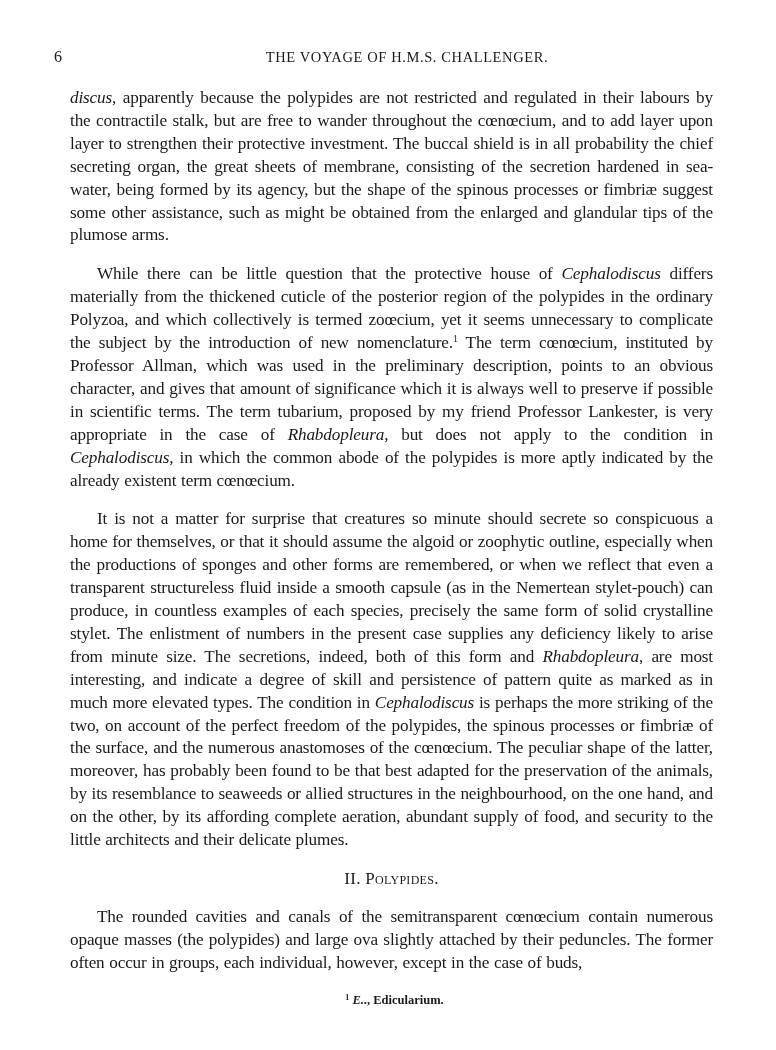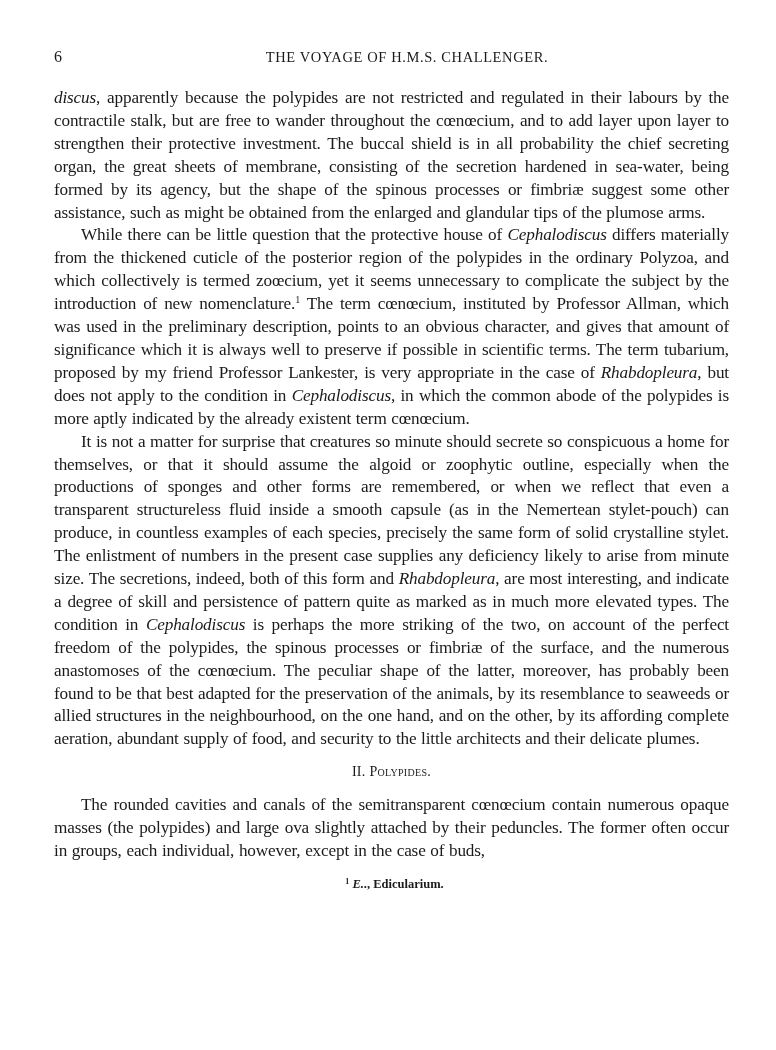--- a/index.html
+++ b/index.html
@@ -39,39 +39,39 @@
       right: 0;
       top: 0;
       text-align: center;
       letter-spacing: 0.6px;
       padding-left: 14px;
     }
     .body {
       margin-top: 19px;
     }
     p {
-      margin: 0;
+      margin: 16px;
       font-size: 17.2px;
       line-height: 22.9px;
       text-align: justify;
       text-align-last: left;
       letter-spacing: -0.15px;
       word-spacing: 0.5px;
     }
     p.indent { text-indent: 27px; }
     p.noindent { text-indent: 0; }
     em { font-style: italic; }
     sup {
       font-size: 10px;
       line-height: 0;
       vertical-align: 6px;
     }
     .section-heading {
       text-align: center;
-      font-size: 14px;
+      font-size: 17px;
       line-height: 22px;
       margin: 10px 0 11px 0;
       letter-spacing: 0.3px;
     }
     .smallcaps { font-variant: small-caps; }
     .footnote {
       text-align: center;
       font-size: 12.5px;
       line-height: 18px;
       margin-top: 12px;

